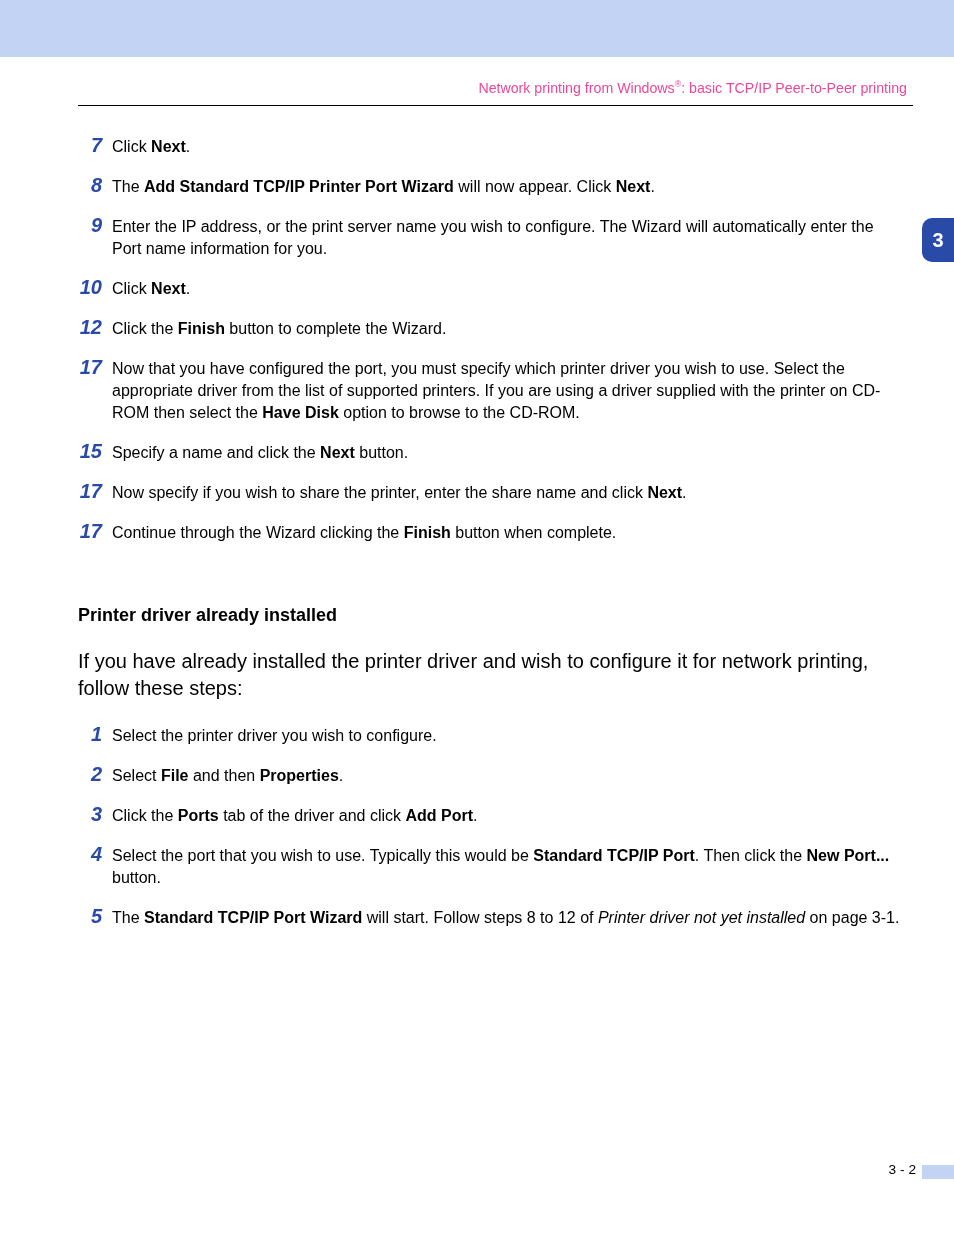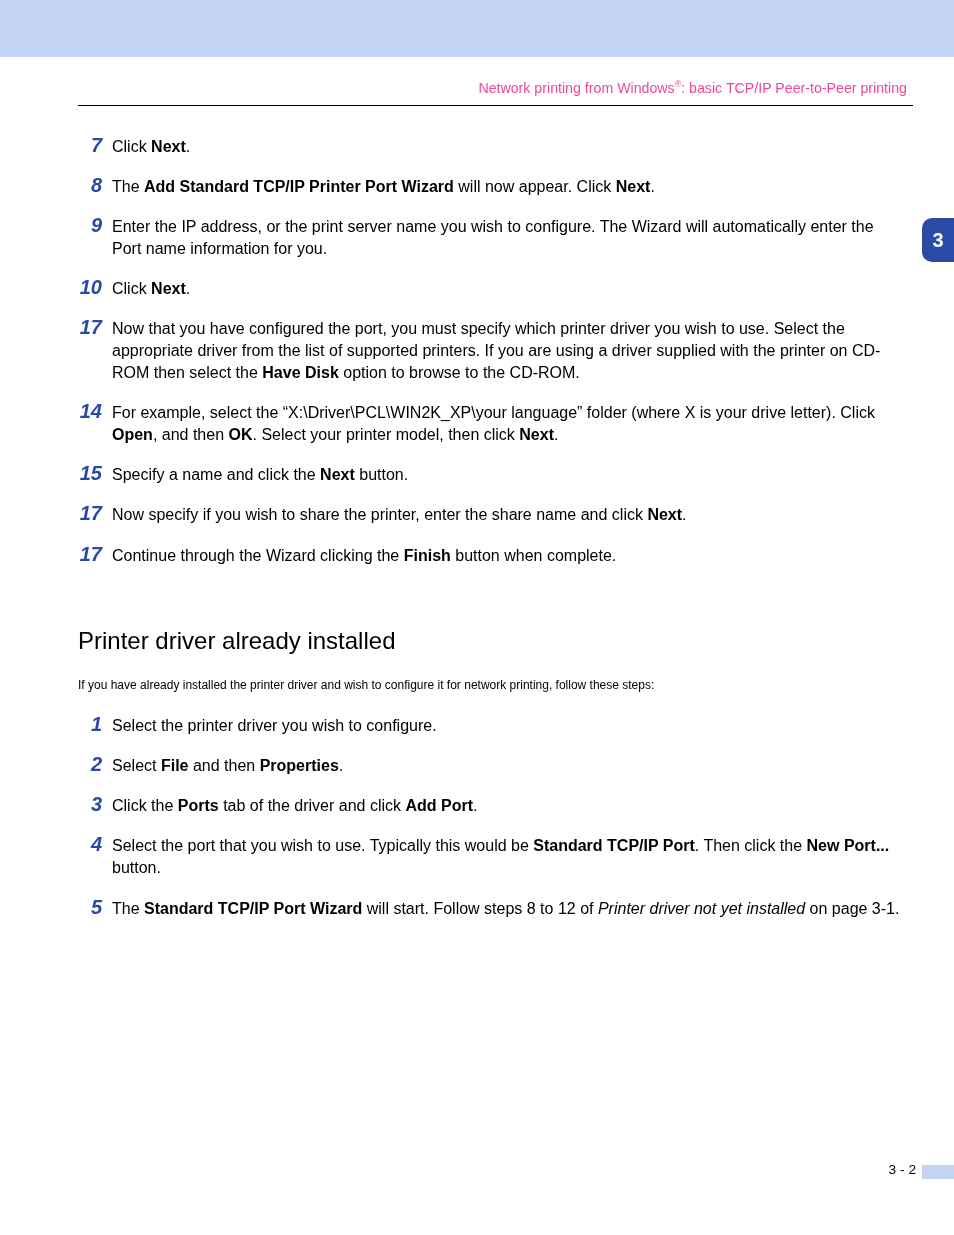--- a/index.html
+++ b/index.html
@@ -66,26 +66,26 @@
     line-height: 1.05;
     position: relative;
     top: -1px;
   }
   ol.steps li .txt {
     flex: 1;
     padding-top: 0px;
   }
 
   .section-heading {
-    font-size: 24px;
-    font-weight: normal;
+    font-size: 18px;
+    font-weight: bold;
     margin: 60px 0 22px 0;
   }
   .intro-para {
-    font-size: 12px;
+    font-size: 20px;
     line-height: 1.38;
     margin: 0 10px 22px 0;
   }
 
   .chapter-tab {
     position: absolute;
     right: 0;
     top: 218px;
     width: 32px;
     height: 44px;
@@ -141,26 +141,26 @@
         </li>
         <li>
           <span class="num">9</span>
           <span class="txt">Enter the IP address, or the print server name you wish to configure. The Wizard will automatically enter the Port name information for you.</span>
         </li>
         <li>
           <span class="num">10</span>
           <span class="txt">Click <b>Next</b>.</span>
         </li>
         <li>
+          <span class="num">12</span>
+          <span class="txt">Click the <b>Finish</b> button to complete the Wizard.</span>
+        </li>
+        <li>
           <span class="num">17</span>
           <span class="txt">Now that you have configured the port, you must specify which printer driver you wish to use. Select the appropriate driver from the list of supported printers. If you are using a driver supplied with the printer on CD-ROM then select the <b>Have Disk</b> option to browse to the CD-ROM.</span>
-        </li>
-        <li>
-          <span class="num">14</span>
-          <span class="txt">For example, select the “X:\Driver\PCL\WIN2K_XP\your language” folder (where X is your drive letter). Click <b>Open</b>, and then <b>OK</b>. Select your printer model, then click <b>Next</b>.</span>
         </li>
         <li>
           <span class="num">15</span>
           <span class="txt">Specify a name and click the <b>Next</b> button.</span>
         </li>
         <li>
           <span class="num">17</span>
           <span class="txt">Now specify if you wish to share the printer, enter the share name and click <b>Next</b>.</span>
         </li>
         <li>

